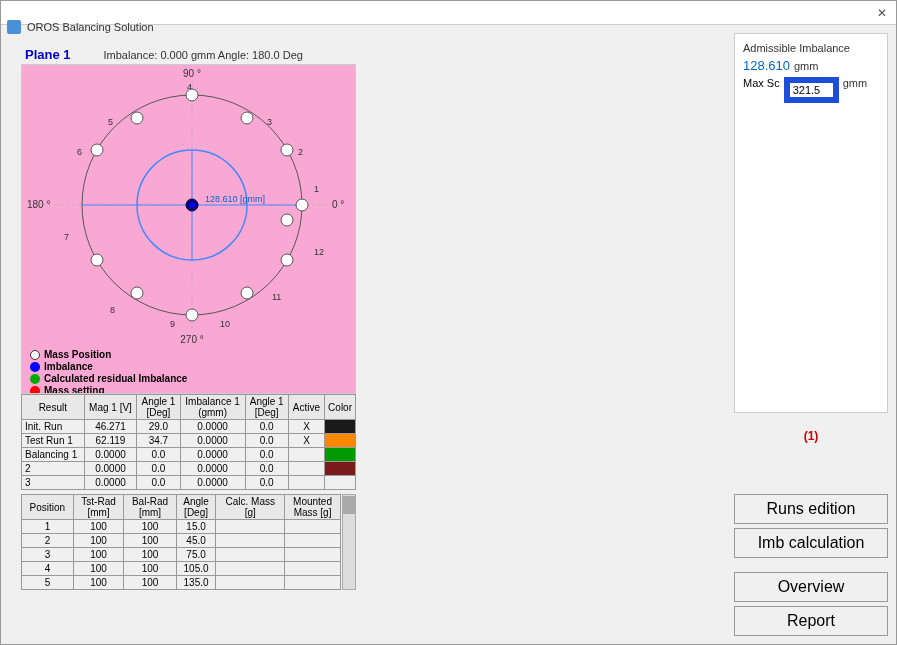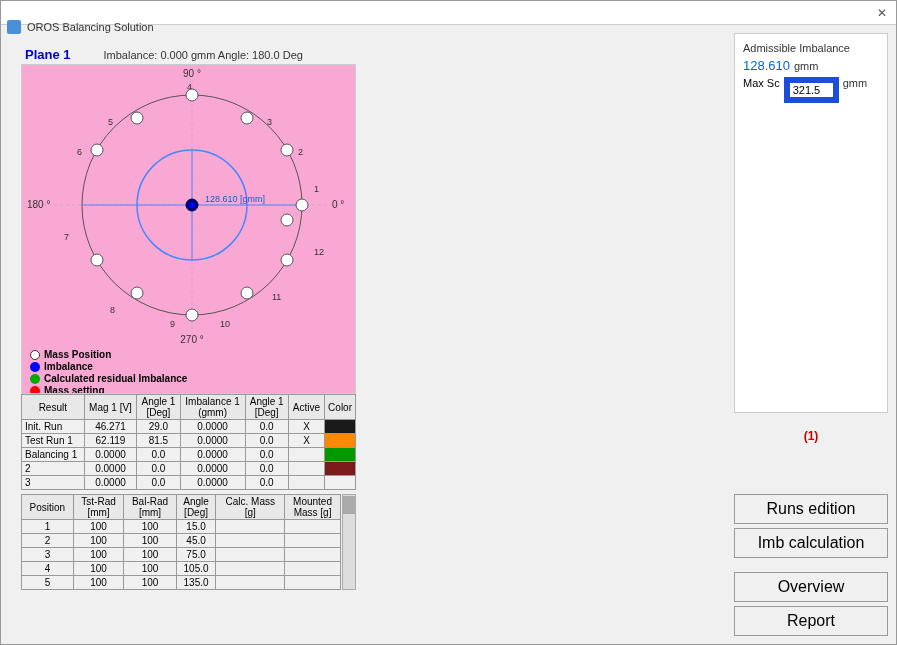--- a/index.html
+++ b/index.html
@@ -363,21 +363,21 @@
       <td>46.271</td>
       <td>29.0</td>
       <td>0.0000</td>
       <td>0.0</td>
       <td>X</td>
       <td class="color-cell" style="background:#1a1a1a"></td>
     </tr>
                 <tr>
       <td>Test Run 1</td>
       <td>62.119</td>
-      <td>81.5</td>
+      <td>34.7</td>
       <td>0.0000</td>
       <td>0.0</td>
       <td>X</td>
       <td class="color-cell" style="background:#ff8800"></td>
     </tr>
                 <tr>
       <td>Balancing 1</td>
       <td>0.0000</td>
       <td>0.0</td>
       <td>0.0000</td>

